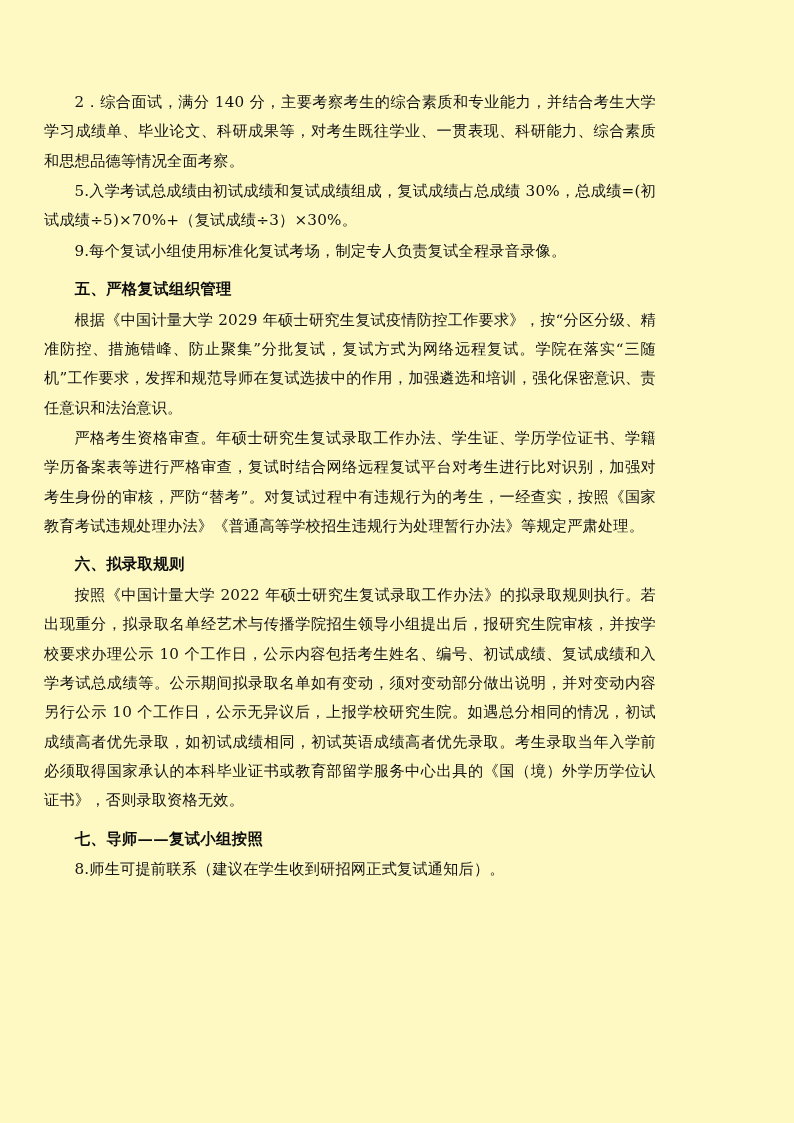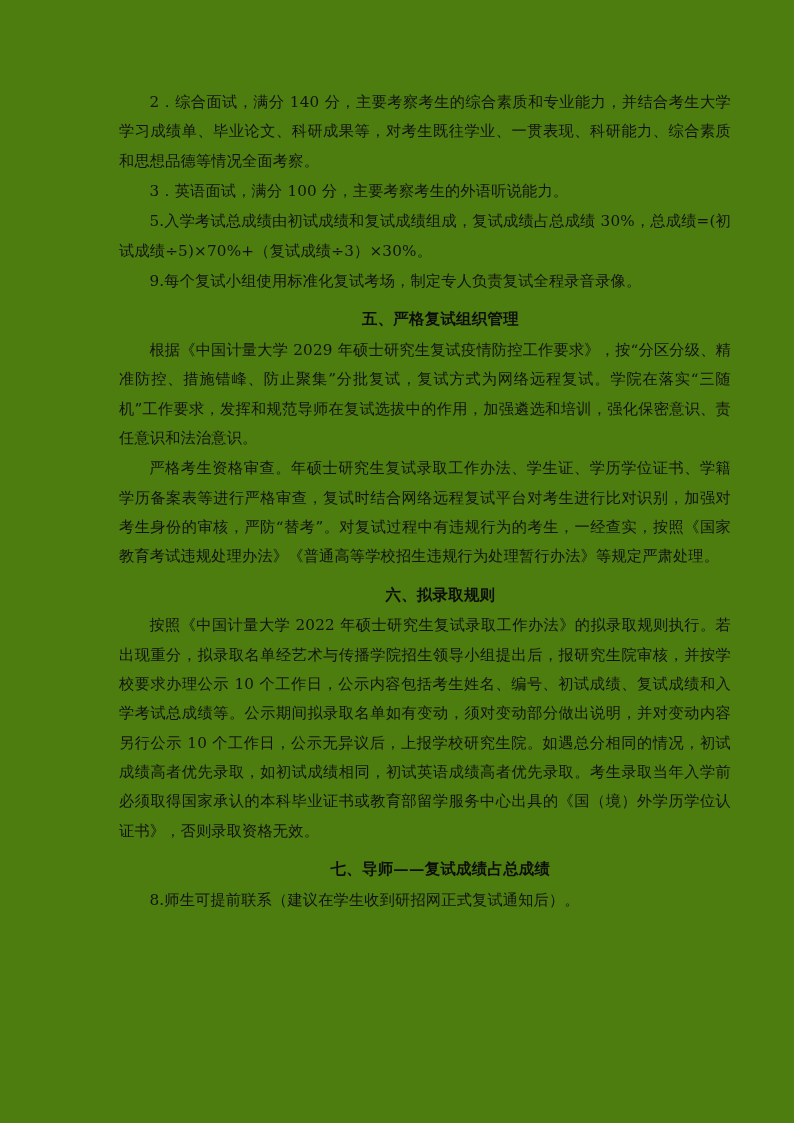--- a/index.html
+++ b/index.html
@@ -13,23 +13,23 @@
     font-family: "DejaVu Serif", "Liberation Serif", serif;
     color: #1a1a1a;
     position: relative;
     overflow: hidden;
   }
   .page {
     position: absolute;
     left: 0; top: 0;
     width: 794px;
     height: 1123px;
-    background: #4d7c0f;
+    background: #fef9c3;
     box-sizing: border-box;
-    padding: 88px 82px 60px 119px;
+    padding: 88px 82px 60px 44px;
   }
   .doc-body {
     width: 612px;
   }
   p.para {
     margin: 0 0 1px 0;
     font-size: 15.2px;
     line-height: 1.93;
     text-align: justify;
     text-justify: inter-ideograph;
@@ -38,38 +38,36 @@
     color: #121212;
   }
   h2.heading {
     margin: 9px 0 1px 0;
     font-size: 15.4px;
     line-height: 1.93;
     font-weight: bold;
     text-indent: 2em;
     letter-spacing: 0.3px;
     color: #0d0d0d;
-    text-align: center;
   }
 </style>
 </head>
 <body>
 
 <div class="page">
   <div class="doc-body">
 
     <p class="para">2．综合面试，满分 140 分，主要考察考生的综合素质和专业能力，并结合考生大学学习成绩单、毕业论文、科研成果等，对考生既往学业、一贯表现、科研能力、综合素质和思想品德等情况全面考察。</p>
-    <p class="para">3．英语面试，满分 100 分，主要考察考生的外语听说能力。</p>
     <p class="para">5.入学考试总成绩由初试成绩和复试成绩组成，复试成绩占总成绩 30%，总成绩=(初试成绩÷5)×70%+（复试成绩÷3）×30%。</p>
     <p class="para">9.每个复试小组使用标准化复试考场，制定专人负责复试全程录音录像。</p>
 
     <h2 class="heading">五、严格复试组织管理</h2>
     <p class="para">根据《中国计量大学 2029 年硕士研究生复试疫情防控工作要求》，按“分区分级、精准防控、措施错峰、防止聚集”分批复试，复试方式为网络远程复试。学院在落实“三随机”工作要求，发挥和规范导师在复试选拔中的作用，加强遴选和培训，强化保密意识、责任意识和法治意识。</p>
     <p class="para">严格考生资格审查。年硕士研究生复试录取工作办法、学生证、学历学位证书、学籍学历备案表等进行严格审查，复试时结合网络远程复试平台对考生进行比对识别，加强对考生身份的审核，严防“替考”。对复试过程中有违规行为的考生，一经查实，按照《国家教育考试违规处理办法》《普通高等学校招生违规行为处理暂行办法》等规定严肃处理。</p>
 
     <h2 class="heading">六、拟录取规则</h2>
     <p class="para">按照《中国计量大学 2022 年硕士研究生复试录取工作办法》的拟录取规则执行。若出现重分，拟录取名单经艺术与传播学院招生领导小组提出后，报研究生院审核，并按学校要求办理公示 10 个工作日，公示内容包括考生姓名、编号、初试成绩、复试成绩和入学考试总成绩等。公示期间拟录取名单如有变动，须对变动部分做出说明，并对变动内容另行公示 10 个工作日，公示无异议后，上报学校研究生院。如遇总分相同的情况，初试成绩高者优先录取，如初试成绩相同，初试英语成绩高者优先录取。考生录取当年入学前必须取得国家承认的本科毕业证书或教育部留学服务中心出具的《国（境）外学历学位认证书》，否则录取资格无效。</p>
 
-    <h2 class="heading">七、导师——复试成绩占总成绩</h2>
+    <h2 class="heading">七、导师——复试小组按照</h2>
     <p class="para">8.师生可提前联系（建议在学生收到研招网正式复试通知后）。</p>
 
   </div>
 </div>
 
 </body></html>

